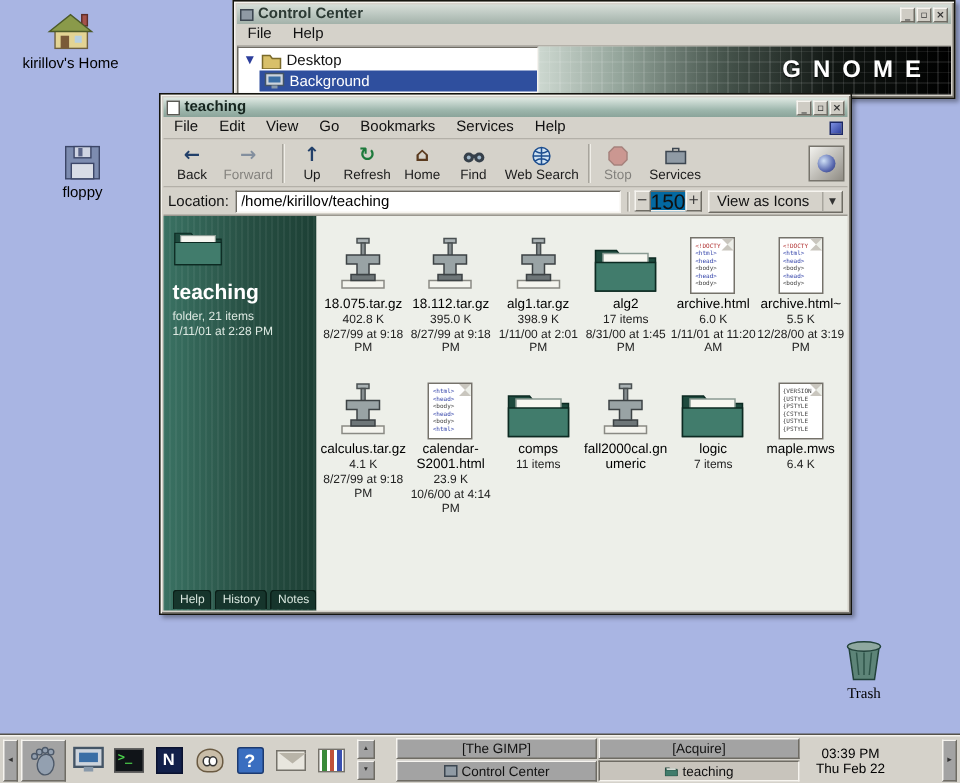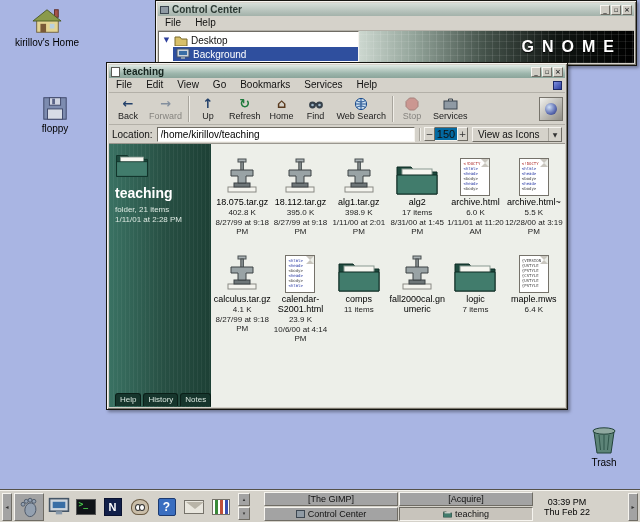--- a/index.html
+++ b/index.html
@@ -12,21 +12,21 @@
   .g { font-family: "DejaVu Sans", sans-serif; }
 
   
   .bo { border:1px solid; border-color:#f6f4ef #6f6c64 #6f6c64 #f6f4ef; background:#a3a3a3; }
 
   
   .deskicon { position:absolute; text-align:center; color:#000; font-size:10px; line-height:11px; cursor:default; }
   .deskicon .dicon { display:flex; justify-content:center; margin-bottom:1px; }
   #icon-home   { left:6px;  top:6px;   width:82px; }
   #icon-floppy { left:22px; top:94px;  width:66px; }
-  #icon-trash  { left:576px;top:424px; width:56px; }
+  #icon-trash  { left:548px;top:424px; width:56px;font-family:Liberation Serif, serif; }
 
   
   .window { position:absolute; background:#d5d2ca; border:1px solid #14140f;
             box-shadow: inset 1px 1px 0 #f6f4ef, inset -1px -1px 0 #7a776f, 2px 2px 3px rgba(0,0,0,.35);
             padding:2px; display:flex; flex-direction:column; }
   .titlebar { height:13px; flex:0 0 13px; display:flex; align-items:center; gap:3px; padding:0 2px;
               background:linear-gradient(180deg,#e0eae4,#9db6ac 65%,#8aa49a);
               font-size:10px; line-height:13px; font-weight:bold; color:#15241e; }
   .titlebar.inactive { background:linear-gradient(180deg,#d6ded8,#a3b2aa); color:#2c3a34; }
   .winbtns { margin-left:auto; display:flex; gap:1px; }
@@ -71,21 +71,21 @@
               background:radial-gradient(circle at 35% 35%, #cfe0f6, #5a6ab0 60%, #27306e); }
 
   .locbar { height:19px; flex:0 0 19px; display:flex; align-items:center; gap:4px; padding:0 3px;
             background:#d5d2ca; border-bottom:1px solid #9a978f; font-size:10px; color:#111; }
   .locinput { flex:1; height:15px; font:10px "Liberation Sans",sans-serif; color:#000;
               background:#fff; border:1px solid; border-color:#6f6c64 #f6f4ef #f6f4ef #6f6c64; padding:0 3px; }
   .vsep { width:1px; height:13px; background:#a8a59d; box-shadow:1px 0 0 #f0eee8; }
   .zoomctl { display:flex; align-items:center; }
   .zbtn { width:11px; height:14px; font-size:9px; line-height:12px; text-align:center; color:#333;
           border:1px solid; border-color:#f6f4ef #6f6c64 #6f6c64 #f6f4ef; background:#d5d2ca; }
-  .zval { min-width:22px; height:14px; font-size:11px; line-height:13px; text-align:center;
+  .zval { min-width:22px; height:14px; font-size:14px; line-height:13px; text-align:center;
           background:#0369a1; border-top:1px solid #6f6c64; border-bottom:1px solid #f6f4ef; }
   .viewcombo { width:90px; height:15px; display:flex; align-items:center; font-size:10px; padding-left:5px;
                border:1px solid; border-color:#f6f4ef #6f6c64 #6f6c64 #f6f4ef; background:#d5d2ca; }
   .viewcombo .arrowbox { margin-left:auto; width:13px; height:100%; display:flex; align-items:center; justify-content:center;
                font-size:6px; border-left:1px solid #a8a59d; color:#333; }
 
   .content { flex:1; display:flex; min-height:0; }
   .sidebar { width:102px; flex:0 0 102px; color:#fff; display:flex; flex-direction:column; padding:6px 5px 0 6px;
     background:
       repeating-linear-gradient(90deg, rgba(255,255,255,.05) 0 1px, rgba(0,0,0,0) 1px 4px),

